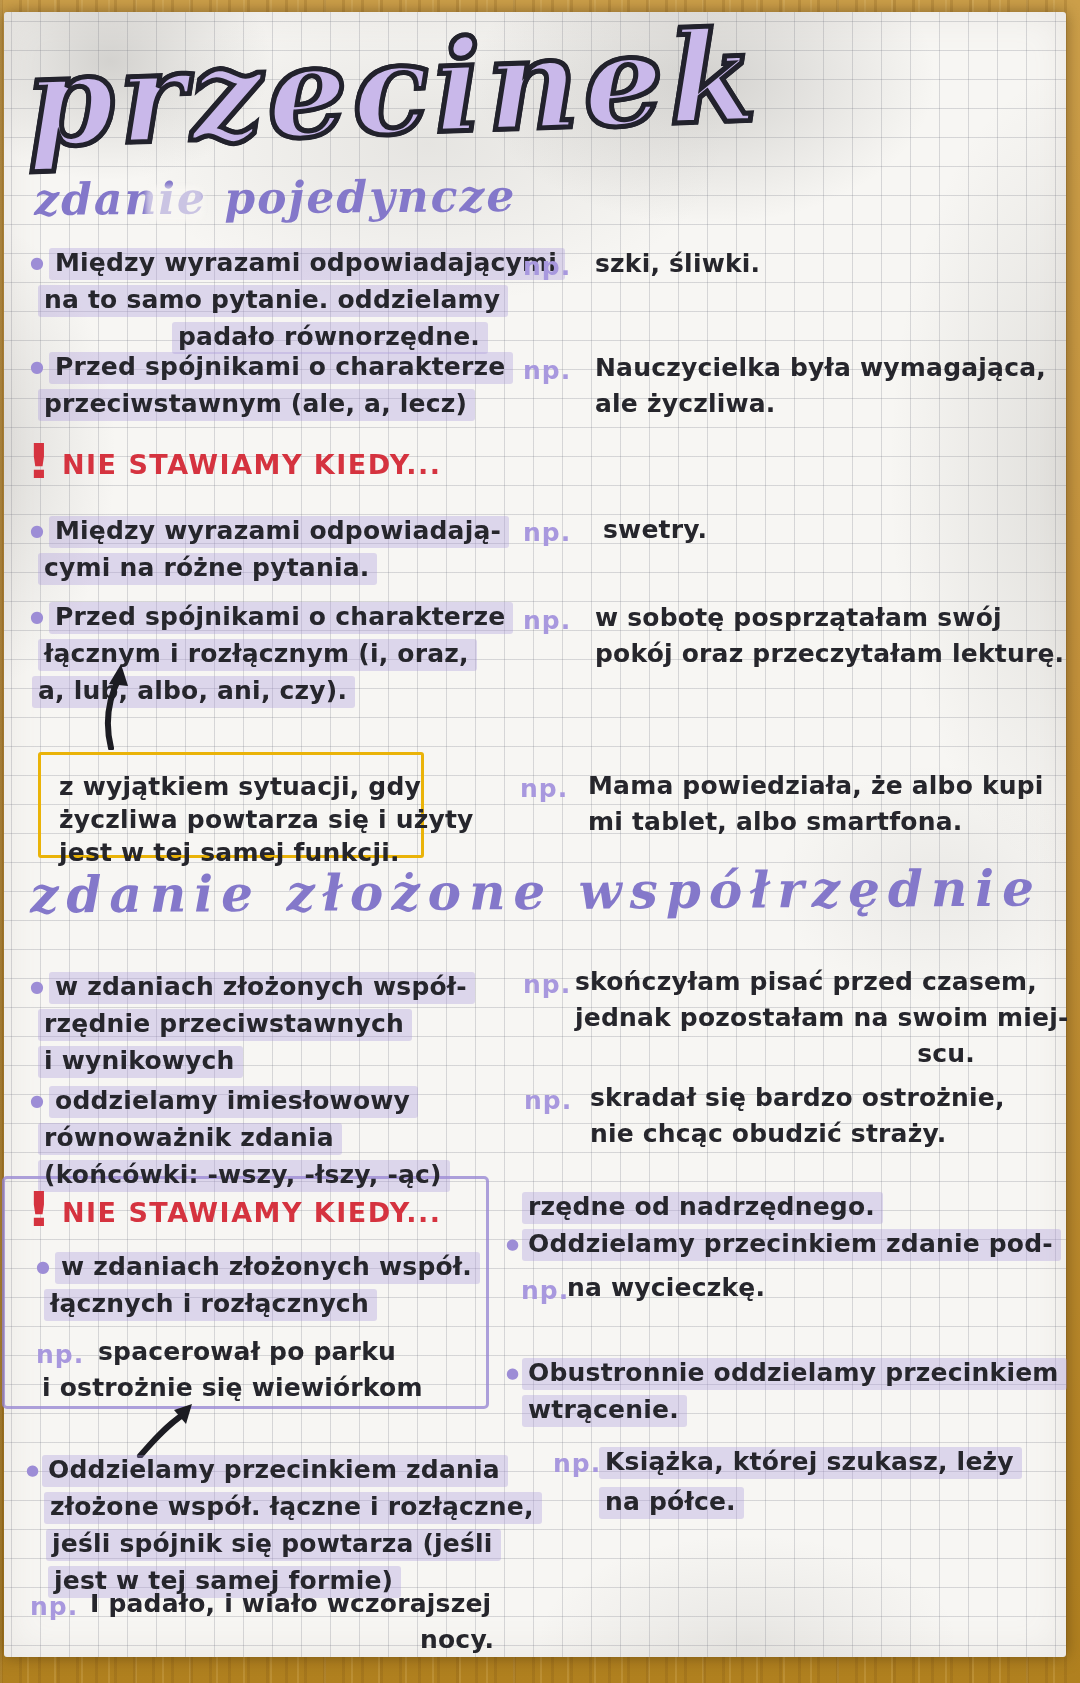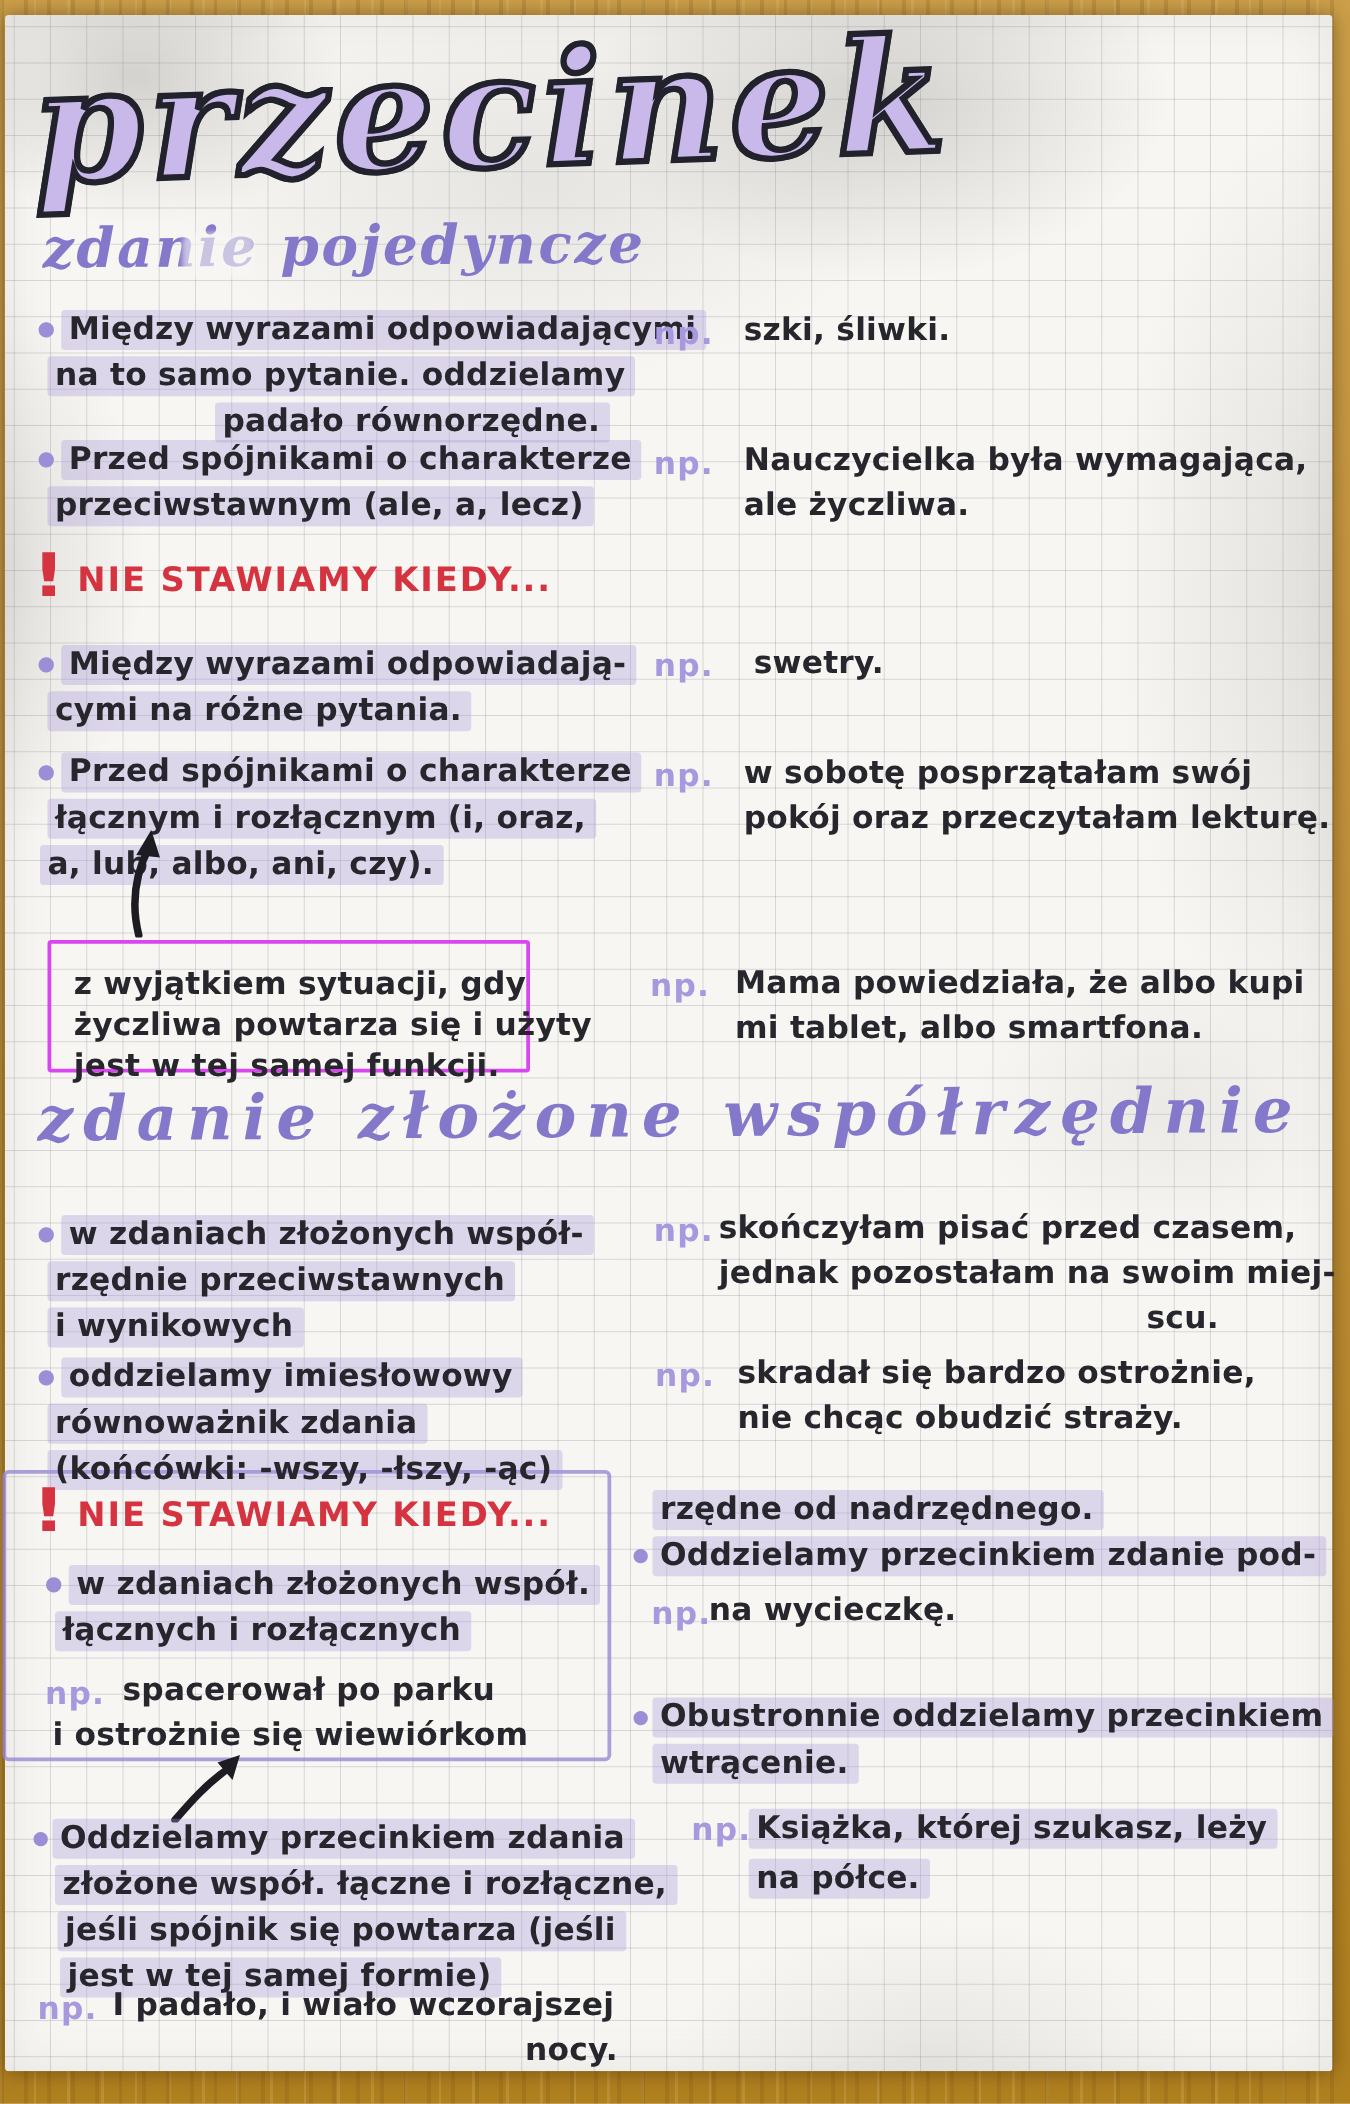--- a/index.html
+++ b/index.html
@@ -78,21 +78,21 @@
   .warning{position:absolute;display:flex;align-items:flex-start;gap:12px;white-space:nowrap}
   .excl{
     font-weight:bold;font-size:48px;line-height:42px;color:#d5333f;
     transform:scaleX(1.2);display:inline-block;
   }
   .warn-text{
     font-weight:bold;font-size:27px;letter-spacing:1.5px;color:#d5333f;padding-top:9px;
   }
   .notebox{
     position:absolute;left:38px;top:752px;width:386px;height:106px;
-    border:3px solid #d946ef;border-radius:3px;padding:18px 0 0 18px;
+    border:3px solid #eab308;border-radius:3px;padding:18px 0 0 18px;
     white-space:nowrap;
   }
   .box2{
     position:absolute;left:2px;top:1176px;width:487px;height:233px;
     border:3px solid rgba(151,135,210,.78);border-radius:5px;
   }
   .arrow-svg{position:absolute}
   .in1{padding-left:14px}
   .in2{padding-left:8px}
   .rt{text-align:right}

